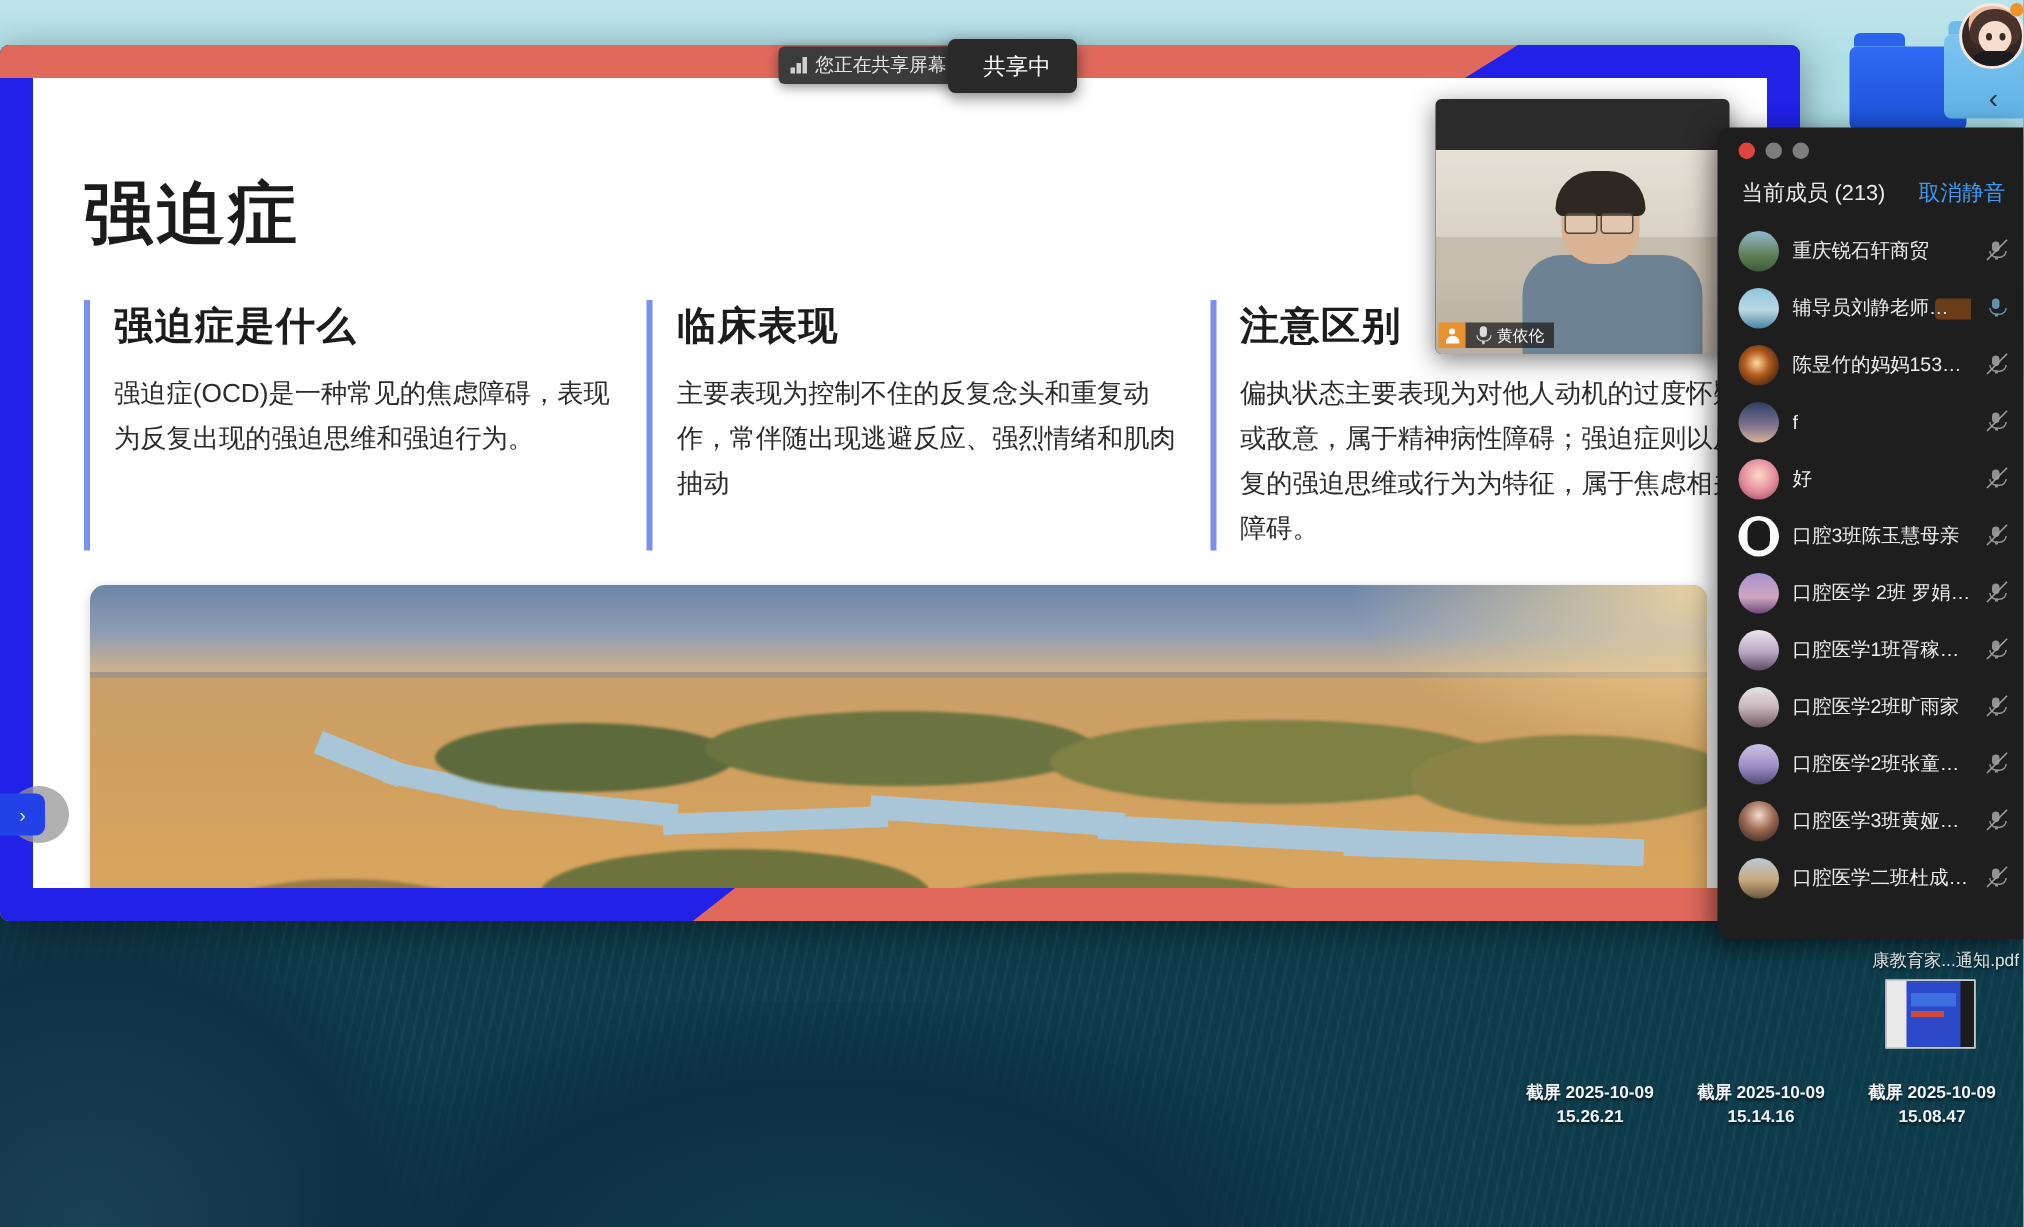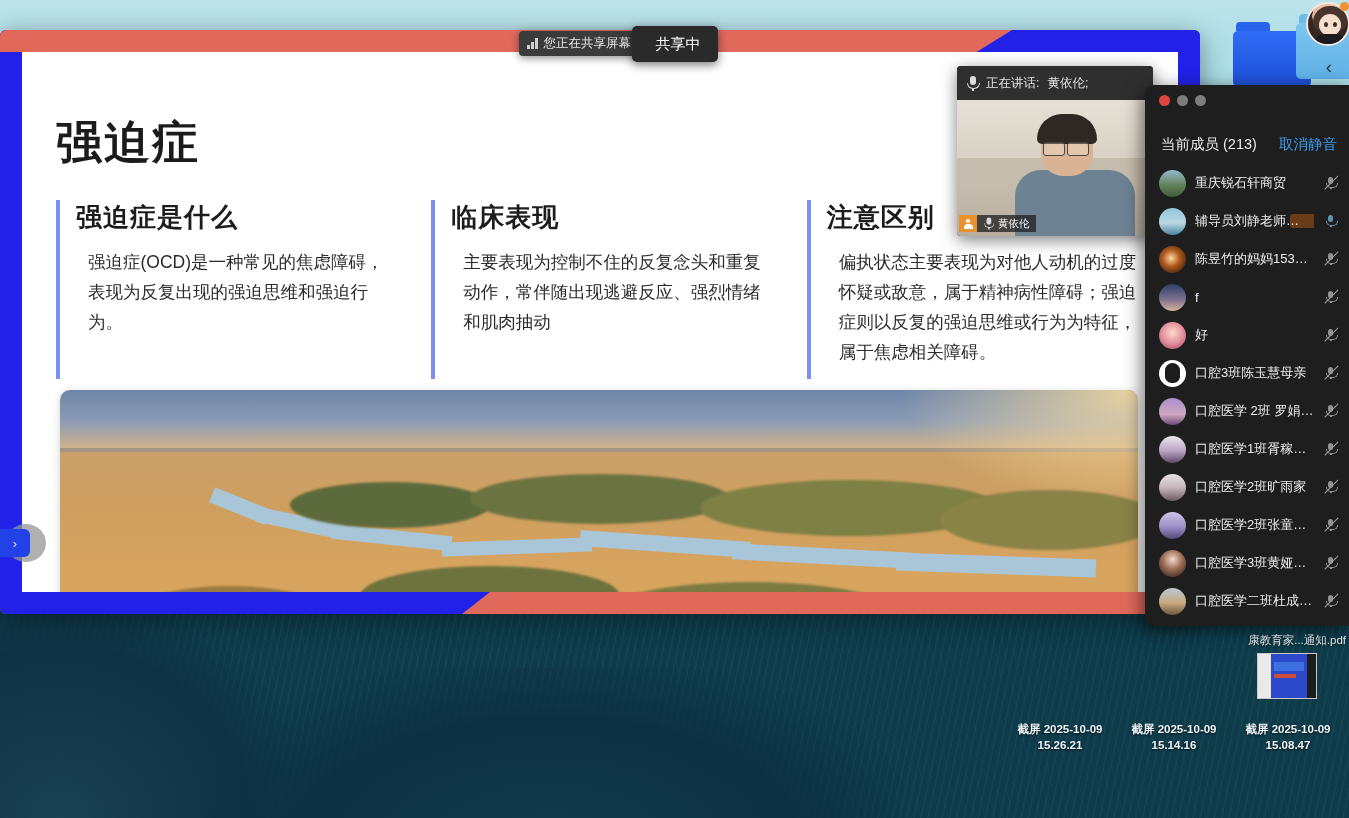--- a/index.html
+++ b/index.html
@@ -63,21 +63,21 @@
   .bar-bottom{position:absolute;left:0;bottom:0;width:1200px;height:22px;background:#e0695c;border-radius:0 0 4px 4px;}
   .bar-bottom .blue{position:absolute;left:0;bottom:0;height:22px;width:700px;background:#2121e8;
     clip-path:polygon(0 0,70% 0,66% 100%,0 100%);}
   .edge-l{position:absolute;left:0;top:22px;width:22px;bottom:22px;background:#2121e8;}
   .edge-r{position:absolute;right:0;top:22px;width:22px;bottom:22px;background:#2121e8;}
   .slide-inner{position:absolute;left:22px;top:22px;right:22px;bottom:22px;background:#fff;overflow:hidden;}
   #slide-title{position:absolute;left:34px;top:60px;font-size:46px;font-weight:700;color:#1b1b1b;letter-spacing:2px;}
   .cols{position:absolute;left:34px;top:148px;right:18px;display:flex;gap:22px;}
   .col{flex:1;padding-left:16px;border-left:4px solid #7b8ff0;}
   .col h3{margin:0 0 12px 0;font-size:26px;font-weight:700;color:#1c1c1c;letter-spacing:1px;}
-  .col p{margin:12px;font-size:17.5px;line-height:1.72;color:#2b2b2b;}
+  .col p{margin:0;font-size:17.5px;line-height:1.72;color:#2b2b2b;}
   #slide-photo{position:absolute;left:38px;top:338px;width:1078px;height:288px;border-radius:10px;
     overflow:hidden;box-shadow:0 2px 8px rgba(0,0,0,.18);}
   .ph-sky{position:absolute;left:0;top:0;width:100%;height:70px;
     background:linear-gradient(180deg,#6e86a8 0%,#8d9cb4 45%,#c9b18f 80%,#e6c79b 100%);}
   .ph-land{position:absolute;left:0;top:62px;width:100%;height:226px;
     background:linear-gradient(180deg,#c9a06a 0%,#cf9f5f 25%,#d8a55f 55%,#caa05c 100%);}
   .ph-far{position:absolute;left:0;top:58px;width:100%;height:26px;
     background:linear-gradient(180deg,#9a8f84,#b29266);opacity:.85;}
   .ph-veg{position:absolute;border-radius:50%;filter:blur(1px);}
   .ph-river{position:absolute;background:#a9c6d8;filter:blur(.4px);}
@@ -122,21 +122,21 @@
   #video-nametag .pbox{width:18px;height:17px;background:#e8922f;display:flex;align-items:center;justify-content:center;}
   #video-nametag .nm{background:rgba(35,35,35,.78);color:#fff;font-size:10.5px;padding:0 6px;height:17px;display:flex;align-items:center;gap:4px;}
   .person-glyph{width:9px;height:10px;position:relative;display:inline-block;}
   .person-glyph .h{position:absolute;left:2.5px;top:0;width:4px;height:4px;border-radius:50%;background:#fff;}
   .person-glyph .b{position:absolute;left:0;top:5px;width:9px;height:5px;border-radius:4px 4px 0 0;background:#fff;}
   
   #participants{position:absolute;left:1145px;top:85px;width:204px;height:541px;z-index:80;
     background:#1e1e1e;border-radius:9px 0 0 9px;overflow:hidden;box-shadow:-3px 4px 18px rgba(0,0,0,.55);}
   #pp-traffic{height:30px;display:flex;align-items:center;gap:7px;padding:0 14px;}
   #pp-traffic span{width:11px;height:11px;border-radius:50%;display:block;}
-  #pp-head{display:flex;align-items:flex-end;justify-content:space-between;padding:4px 12px 10px 16px;margin-top:16px;}
+  #pp-head{display:flex;align-items:flex-end;justify-content:space-between;padding:4px 12px 10px 16px;}
   #pp-title{color:#ececec;font-size:14.5px;}
   #pp-action{color:#3d9bf0;font-size:14.5px;cursor:pointer;}
   #pp-list{height:488px;overflow:hidden;}
   .prow{display:flex;align-items:center;gap:9px;height:38px;padding:0 10px 0 14px;}
   .pav{width:27px;height:27px;border-radius:50%;flex:0 0 27px;overflow:hidden;position:relative;background:#555;}
   .pname{flex:1;color:#ededed;font-size:13px;white-space:nowrap;overflow:hidden;text-overflow:ellipsis;}
   .pbadge{background:#6b3c18;color:#f0a04b;font-size:10.5px;border-radius:3px;padding:1px 4px;margin-left:4px;flex:0 0 auto;}
   .pmic{flex:0 0 16px;width:16px;height:16px;position:relative;opacity:.75;}
   .pmic .cap{position:absolute;left:5px;top:2px;width:5px;height:7px;border-radius:2.5px;background:#b9b9b9;}
   .pmic .arc{position:absolute;left:3px;top:8px;width:10px;height:4px;border:1.3px solid #b9b9b9;border-top:none;border-radius:0 0 6px 6px;}
@@ -268,29 +268,20 @@
 </div>
 <div id="share-stop"></div>
 <div id="share-active">
   <span class="bars">
     <i style="height:5px"></i><i style="height:9px"></i><i style="height:13px"></i>
   </span>
   <span>共享中</span>
 </div>
 
 <div id="video-window">
-  <div id="video-header">
-    <span class="mic-glyph">
-      <span class="cap"></span>
-        <span class="arc"></span>
-        <span class="stem"></span>
-    </span>
-    <span>正在讲话:</span>
-    <span>黄依伦;</span>
-  </div>
   <div id="video-feed">
     <div class="vf-wall"></div>
     <div class="vf-sofa"></div>
     <div class="vf-person">
       <div class="vf-shirt"></div>
       <div class="vf-head"></div>
       <div class="vf-hair"></div>
       <div class="vf-glass l"></div>
       <div class="vf-glass r"></div>
     </div>

